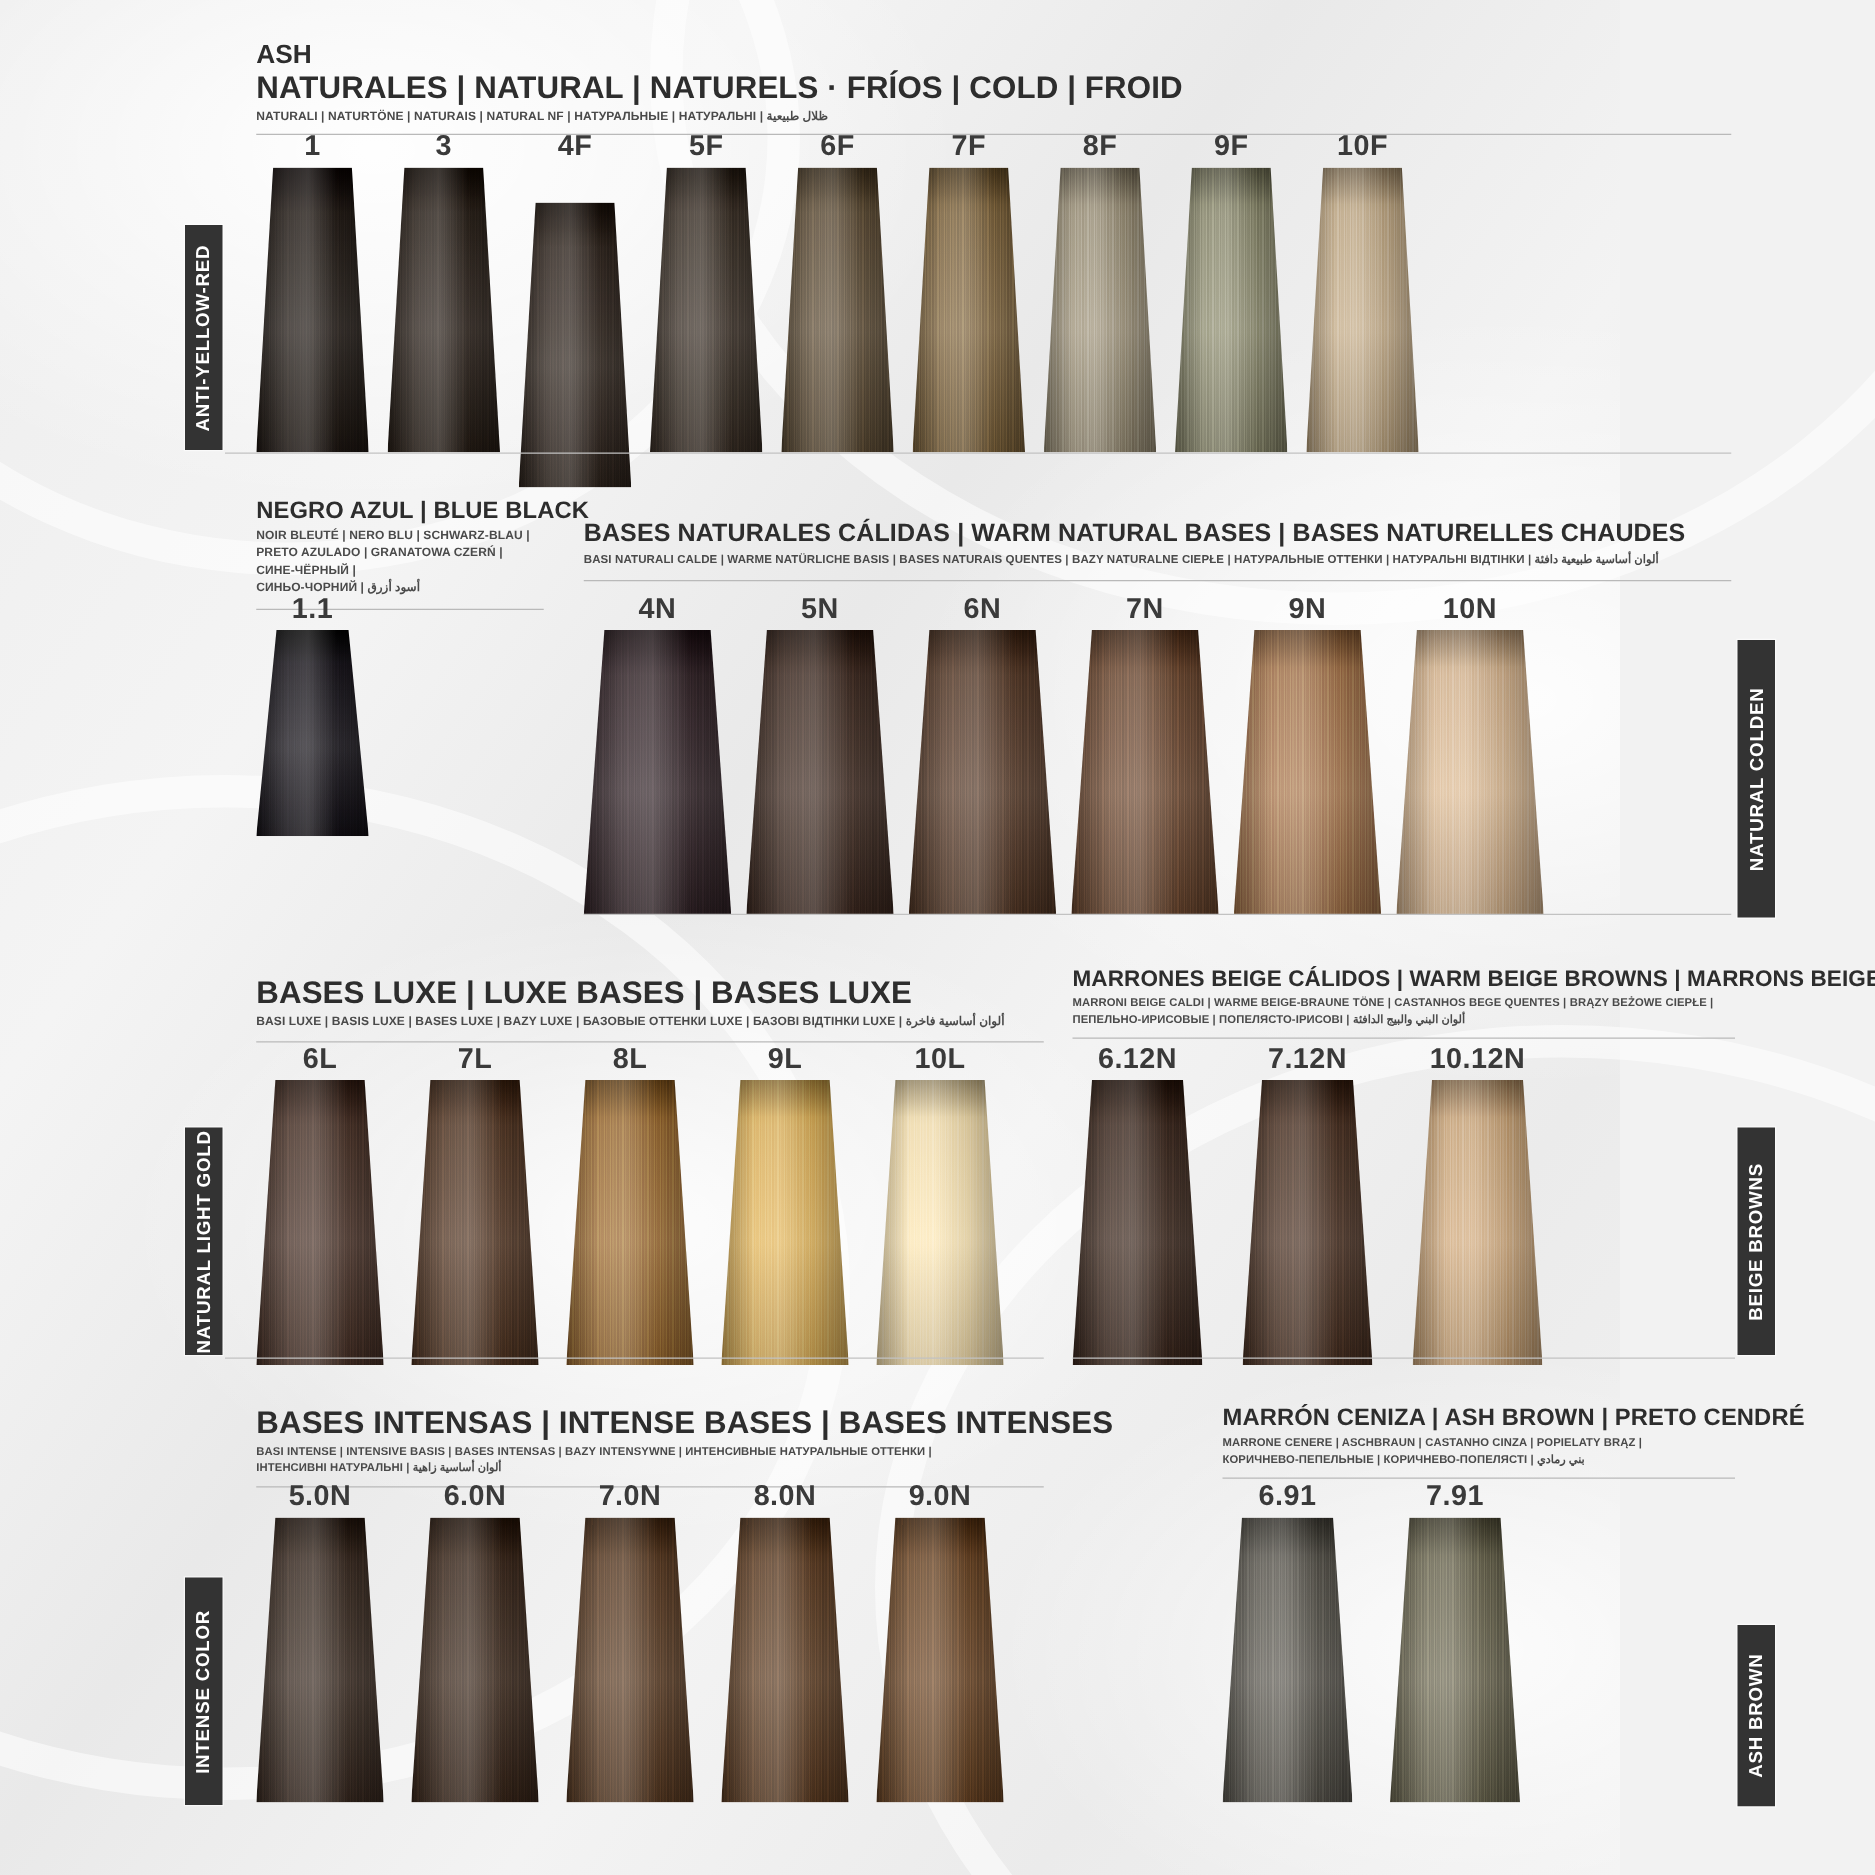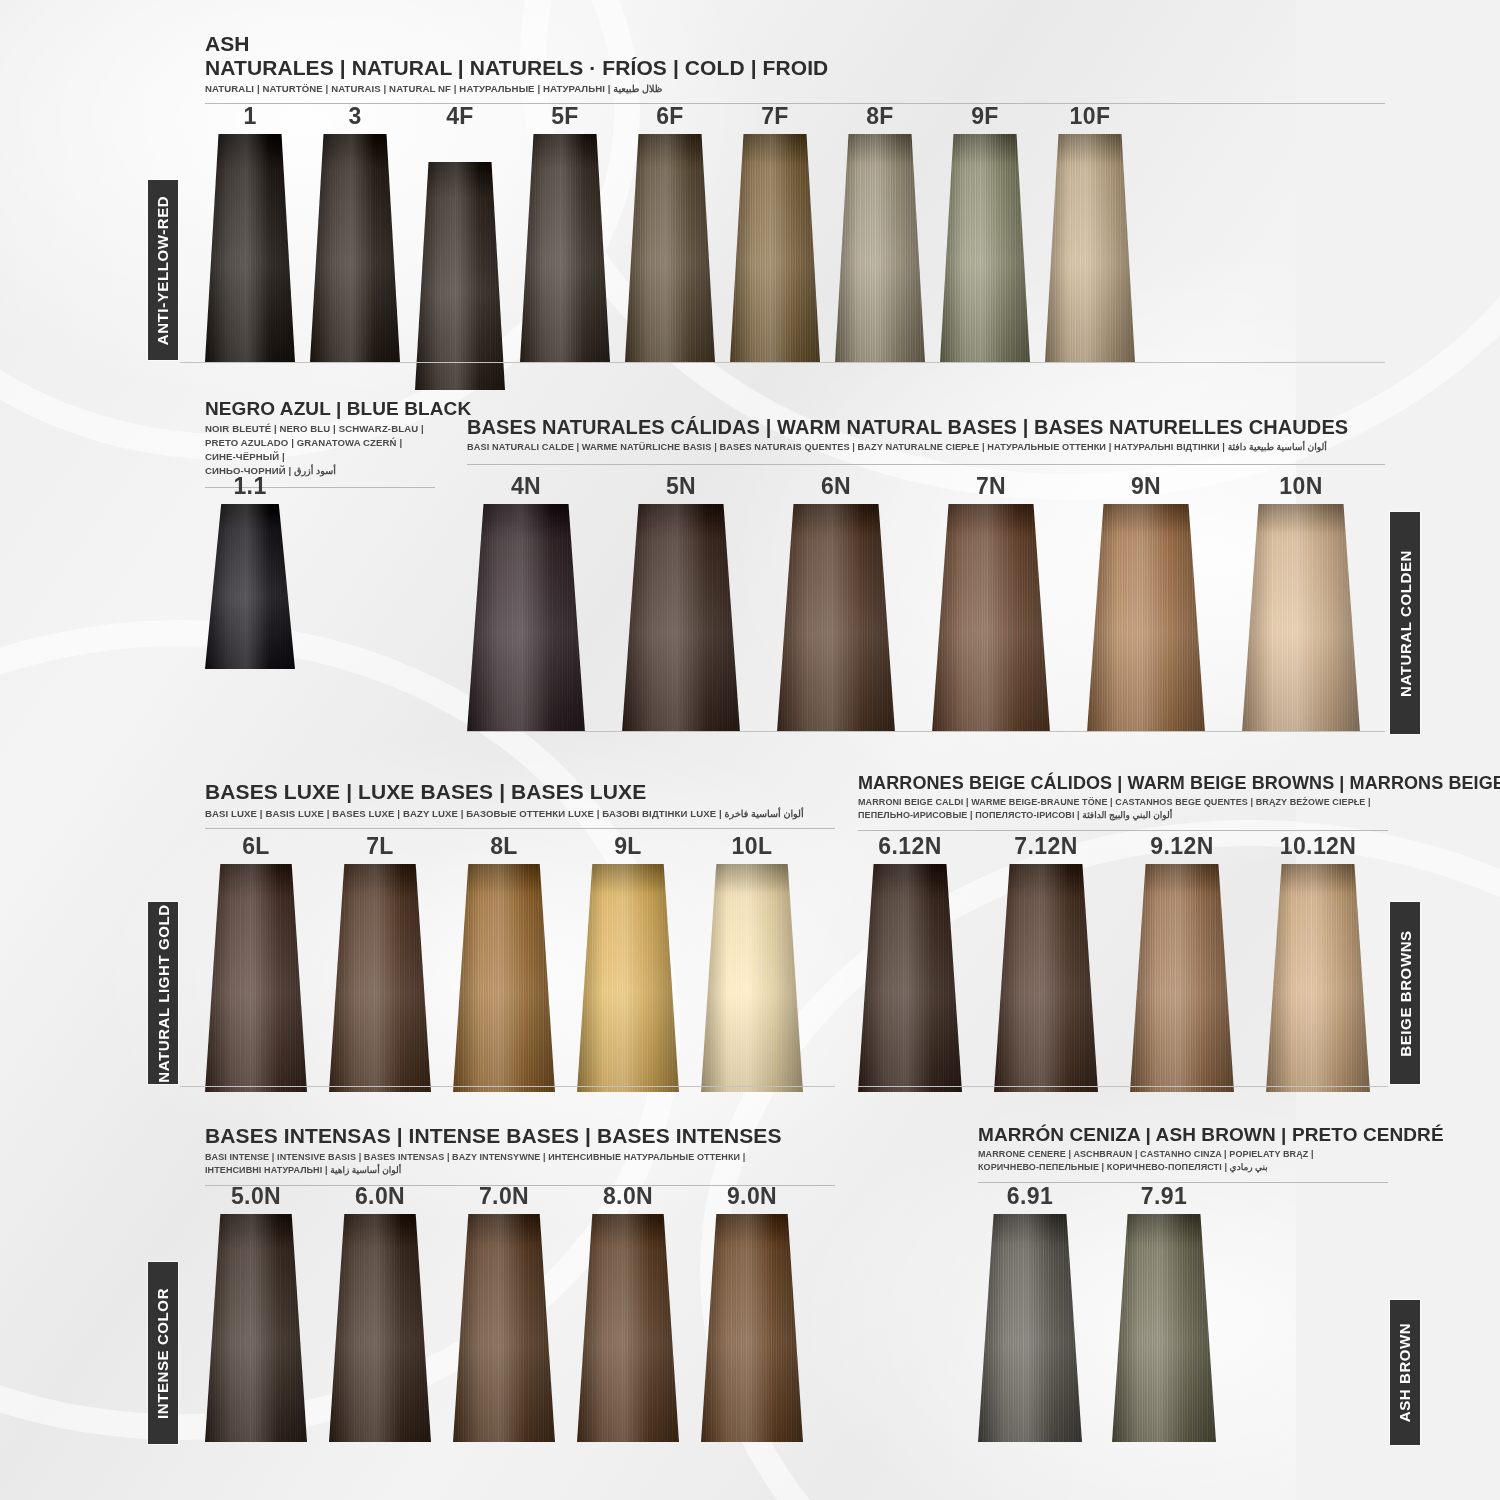--- a/index.html
+++ b/index.html
@@ -24,21 +24,21 @@
     position: absolute;
     border-radius: 50%;
     border: 26px solid rgba(255,255,255,0.55);
     pointer-events: none;
   }
 
   .section { position: absolute; }
 
   
   .head-title {
-    font-size: 21px;
+    font-size: 25px;
     font-weight: bold;
     color: #2d2d2d;
     letter-spacing: .1px;
     white-space: nowrap;
     line-height: 1.12;
   }
   .head-eyebrow {
     font-size: 21px;
     font-weight: bold;
     color: #2d2d2d;
@@ -230,21 +230,21 @@
   <div class="section" style="left:467px; top:416px; width:918px;">
     <div class="head-title" style="font-size:20px;">BASES NATURALES CÁLIDAS | WARM NATURAL BASES | BASES NATURELLES CHAUDES</div>
     <div class="head-sub" style="font-size:9.2px;">BASI NATURALI CALDE | WARME NATÜRLICHE BASIS | BASES NATURAIS QUENTES | BAZY NATURALNE CIEPŁE | НАТУРАЛЬНЫЕ ОТТЕНКИ | НАТУРАЛЬНІ ВІДТІНКИ | ألوان أساسية طبيعية دافئة</div>
     <div class="rule" style="margin-top:9px;"></div>
   </div>
 
   <div class="vtab" style="left:1390px; top:512px; width:30px; height:222px;">
     <span>NATURAL COLDEN</span>
   </div>
 
-  <div class="row" id="row-warm-natural" style="left:467px; top:475px; gap:37px;">
+  <div class="row" id="row-warm-natural" style="left:467px; top:475px; gap:12px;">
       <div class="swatch-cell" style="width: 118px;">
         <div class="swatch-label">4N</div>
         <div class="swatch" style="width: 118px; height: 228px; clip-path: polygon(14% 0%, 86% 0%, 100% 100%, 0% 100%); background: linear-gradient(rgb(26, 12, 16) 0%, rgb(52, 38, 42) 16%, rgb(66, 52, 56) 58%, rgb(46, 32, 36) 100%);">
           <div class="fiber"></div>
           <div class="sheen"></div>
         </div>
       </div>
       <div class="swatch-cell" style="width: 118px;">
         <div class="swatch-label">5N</div>
         <div class="swatch" style="width: 118px; height: 228px; clip-path: polygon(14% 0%, 86% 0%, 100% 100%, 0% 100%); background: linear-gradient(rgb(38, 19, 10) 0%, rgb(64, 45, 36) 16%, rgb(78, 59, 50) 58%, rgb(58, 39, 30) 100%);">
@@ -354,27 +354,20 @@
         </div>
       </div>
       <div class="swatch-cell" style="width: 104px;">
         <div class="swatch-label">7.12N</div>
         <div class="swatch" style="width: 104px; height: 228px; clip-path: polygon(15% 0%, 85% 0%, 100% 100%, 0% 100%); background: linear-gradient(rgb(50, 26, 12) 0%, rgb(76, 52, 38) 16%, rgb(90, 66, 52) 58%, rgb(70, 46, 32) 100%);">
           <div class="fiber"></div>
           <div class="sheen"></div>
         </div>
       </div>
       <div class="swatch-cell" style="width: 104px;">
-        <div class="swatch-label">9.12N</div>
-        <div class="swatch" style="width: 104px; height: 228px; clip-path: polygon(15% 0%, 85% 0%, 100% 100%, 0% 100%); background: linear-gradient(rgb(128, 88, 54) 0%, rgb(154, 114, 80) 16%, rgb(168, 128, 94) 58%, rgb(148, 108, 74) 100%);">
-          <div class="fiber"></div>
-          <div class="sheen"></div>
-        </div>
-      </div>
-      <div class="swatch-cell" style="width: 104px;">
         <div class="swatch-label">10.12N</div>
         <div class="swatch" style="width: 104px; height: 228px; clip-path: polygon(15% 0%, 85% 0%, 100% 100%, 0% 100%); background: linear-gradient(rgb(175, 140, 99) 0%, rgb(201, 166, 125) 16%, rgb(215, 180, 139) 58%, rgb(195, 160, 119) 100%);">
           <div class="fiber"></div>
           <div class="sheen"></div>
         </div>
       </div>
     </div>
 
   <div class="rule-bottom" style="position:absolute; left:858px; top:1086px; width:530px;"></div>
 

